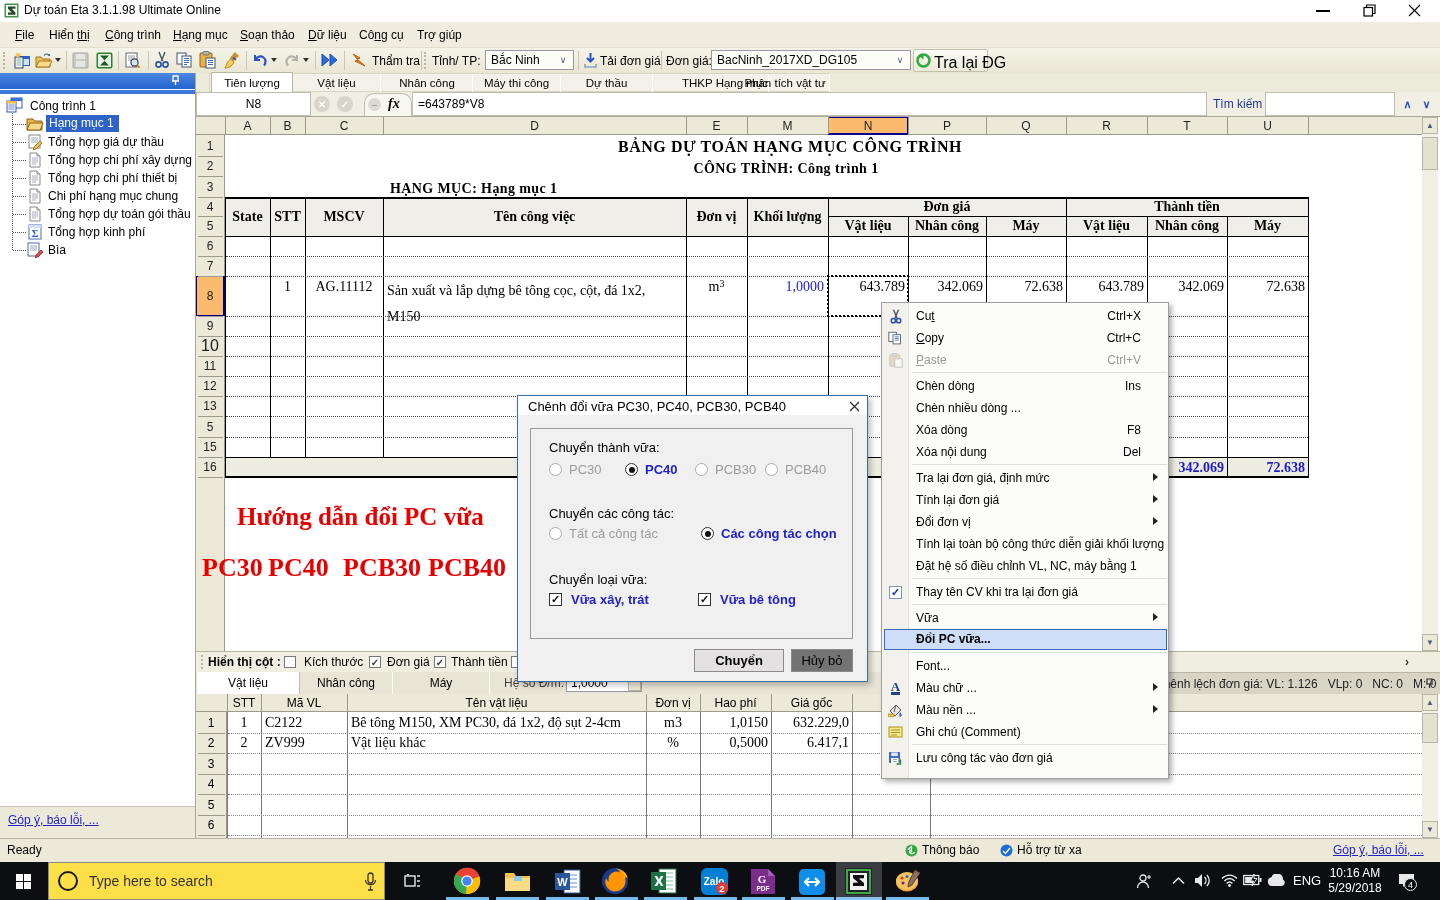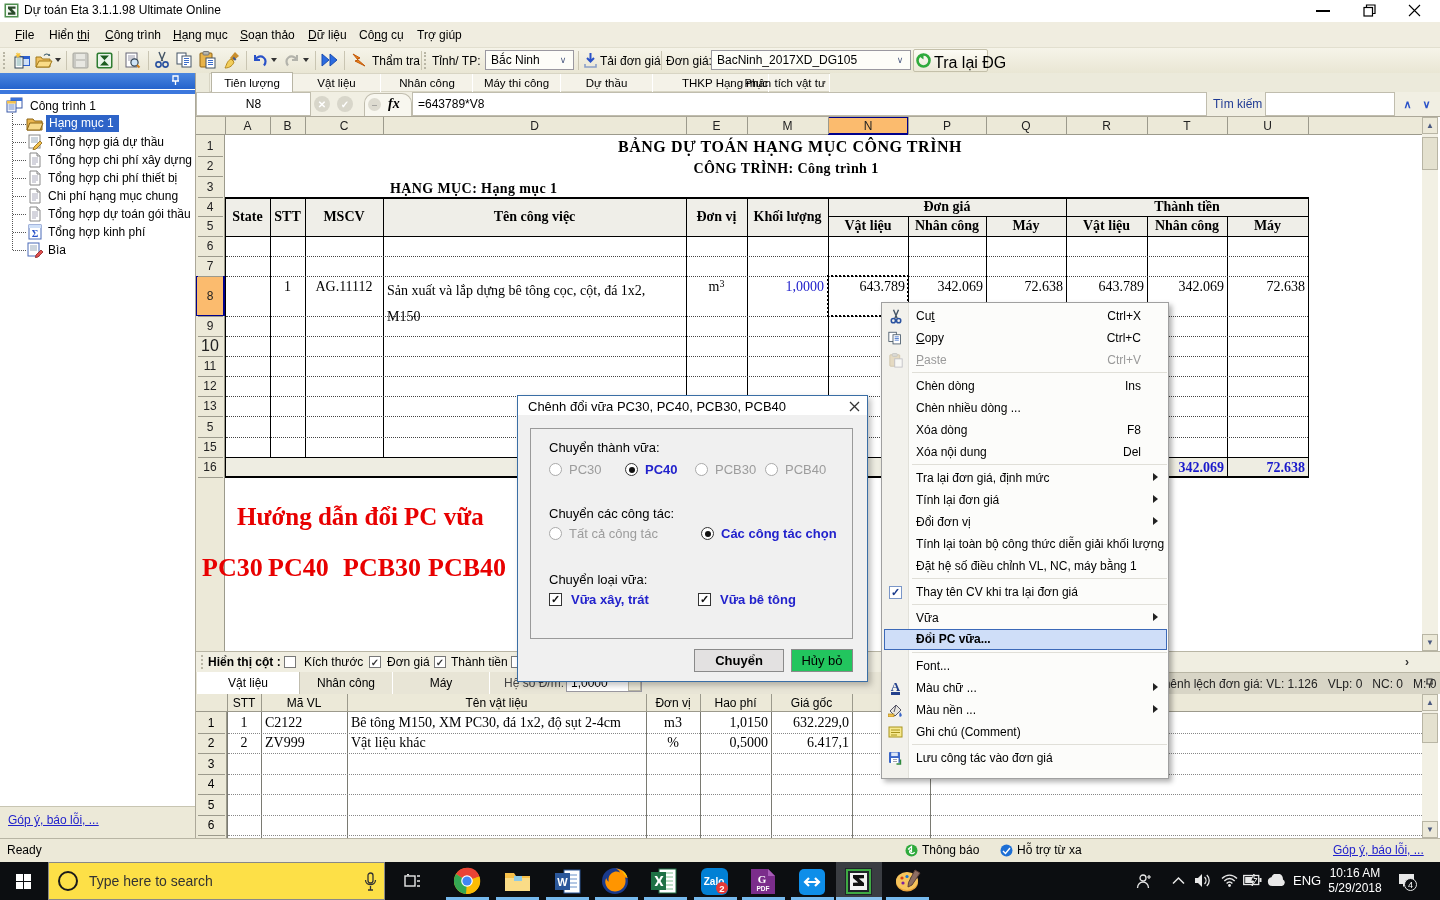--- a/index.html
+++ b/index.html
@@ -658,21 +658,21 @@
   <div class="abs cc" style="left:183px;top:131px;width:13px;height:13px;border:1px solid #333;border-radius:50%;background:#fff;">
       <div style="width:6px;height:6px;border-radius:50%;background:#111;"></div>
     </div>
   <div class="abs" style="left:203px;top:130px;color:#2222cc;font-weight:bold;">Các công tác chọn</div>
   <div class="abs" style="left:31px;top:176px;">Chuyển loại vữa:</div>
   <div class="abs cc" style="left:31px;top:197px;width:13px;height:13px;border:1px solid #333;background:#fff;color:#111;font-size:11px;font-weight:bold;">✓</div>
   <div class="abs" style="left:53px;top:196px;color:#2222cc;font-weight:bold;">Vữa xây, trát</div>
   <div class="abs cc" style="left:180px;top:197px;width:13px;height:13px;border:1px solid #333;background:#fff;color:#111;font-size:11px;font-weight:bold;">✓</div>
   <div class="abs" style="left:202px;top:196px;color:#2222cc;font-weight:bold;">Vữa bê tông</div>
   <div class="abs cc" style="left:176px;top:253px;width:90px;height:23px;background:#e3e1e1;border:1px solid #8a8a8a;font-weight:bold;">Chuyển</div>
-  <div class="abs cc" style="left:273px;top:253px;width:62px;height:23px;background:#22c55e;border:1px solid #8a8a8a;">Hủy bỏ</div>
+  <div class="abs cc" style="left:273px;top:253px;width:62px;height:23px;background:#737373;border:1px solid #8a8a8a;">Hủy bỏ</div>
 </div>
 
 <div id="ctxmenu" class="abs" style="left:881px;top:302px;width:288px;height:477px;background:#fcfcfa;border:1px solid #a0a0a0;box-shadow:3px 3px 5px rgba(0,0,0,.3);font-size:12px;">
   <div class="abs" style="left:0;top:0;width:27px;height:475px;background:#f2f1ec;border-right:1px solid #e2e1da;"></div>
   <div class="abs cc" style="left:5px;top:5px;width:17px;height:16px;">
       <svg width="14" height="15" viewBox="0 0 16 18">
         <path d="M5 1l4.5 10.5M11 1L6.5 11.5" stroke="#456" stroke-width="1.7" fill="none"></path>
         <circle cx="4.8" cy="14" r="2.5" fill="none" stroke="#2a52a0" stroke-width="1.8"></circle>
         <circle cx="11.2" cy="14" r="2.5" fill="none" stroke="#2a52a0" stroke-width="1.8"></circle>
       </svg>

